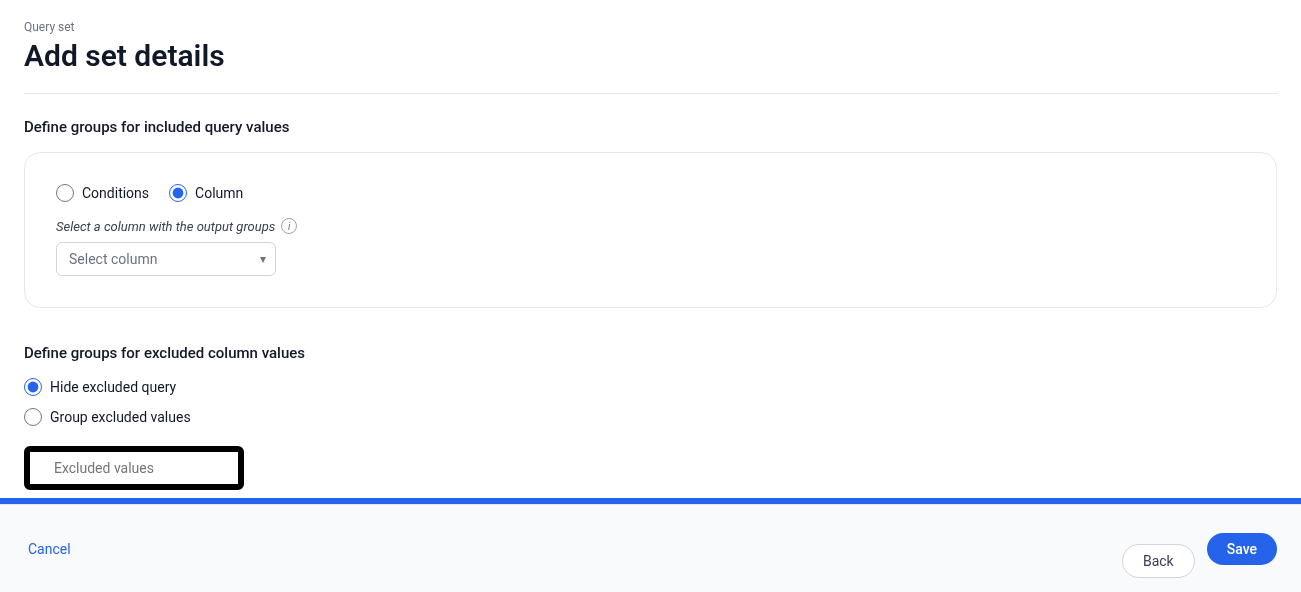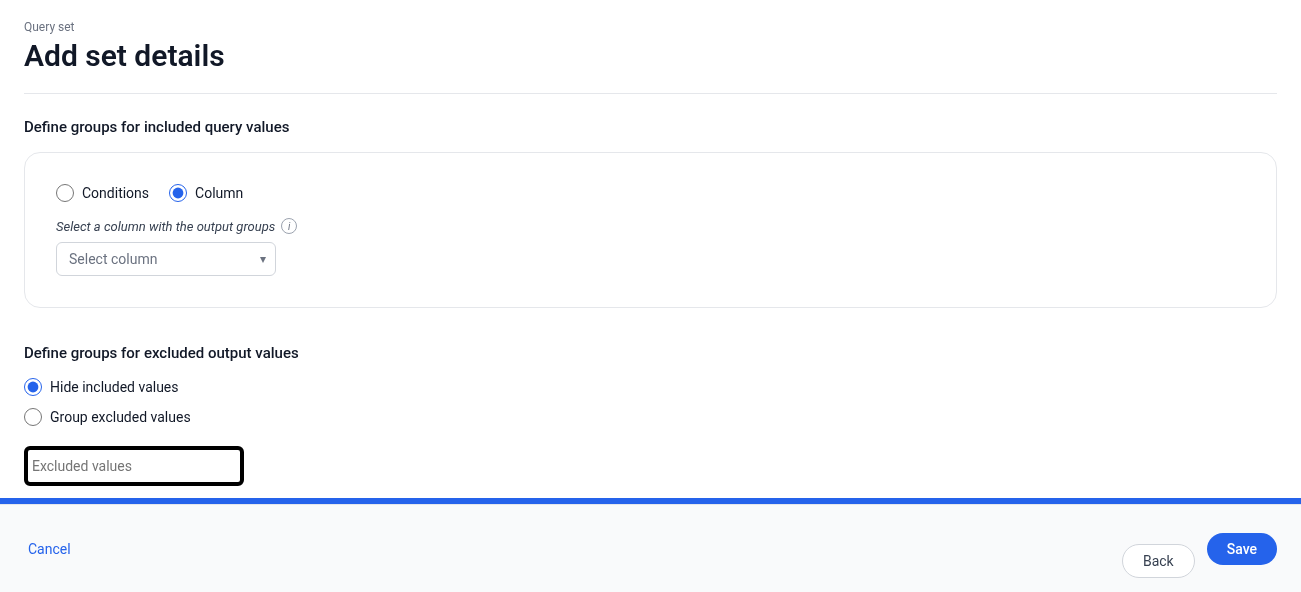--- a/index.html
+++ b/index.html
@@ -130,22 +130,22 @@
       right: 10px;
       top: 50%;
       transform: translateY(-50%);
       pointer-events: none;
       color: #6b7280;
       font-size: 12px;
     }
 
     .excluded-input {
       width: 220px;
-      padding: 8px 4px;
-      border: 4px solid #000000;
+      padding: 8px 24px;
+      border: 6px solid #000000;
       border-radius: 6px;
       font-size: 14px;
       color: #9ca3af;
       background: #ffffff;
       outline: none;
       margin-top: 8px;
     }
 
     .progress-bar-container {
       height: 6px;
@@ -244,24 +244,24 @@
       <div class="select-wrapper">
         <select class="select-dropdown">
           <option value="">Select column</option>
         </select>
         <span class="chevron-icon">▾</span>
       </div>
     </div>
   </div>
 
   <div>
-    <div class="section-title">Define groups for excluded output values</div>
+    <div class="section-title">Define groups for excluded column values</div>
     <div class="radio-row">
       <input type="radio" name="excluded_group" class="radio-input" checked="" style="">
-      <span class="radio-label">Hide included values</span>
+      <span class="radio-label">Hide excluded query</span>
     </div>
     <div class="radio-row">
       <input type="radio" name="excluded_group" class="radio-input" style="">
       <span class="radio-label">Group excluded values</span>
     </div>
     <input type="text" class="excluded-input" placeholder="Excluded values" style="">
   </div>
 </div>
 
 <div class="progress-bar-container">

